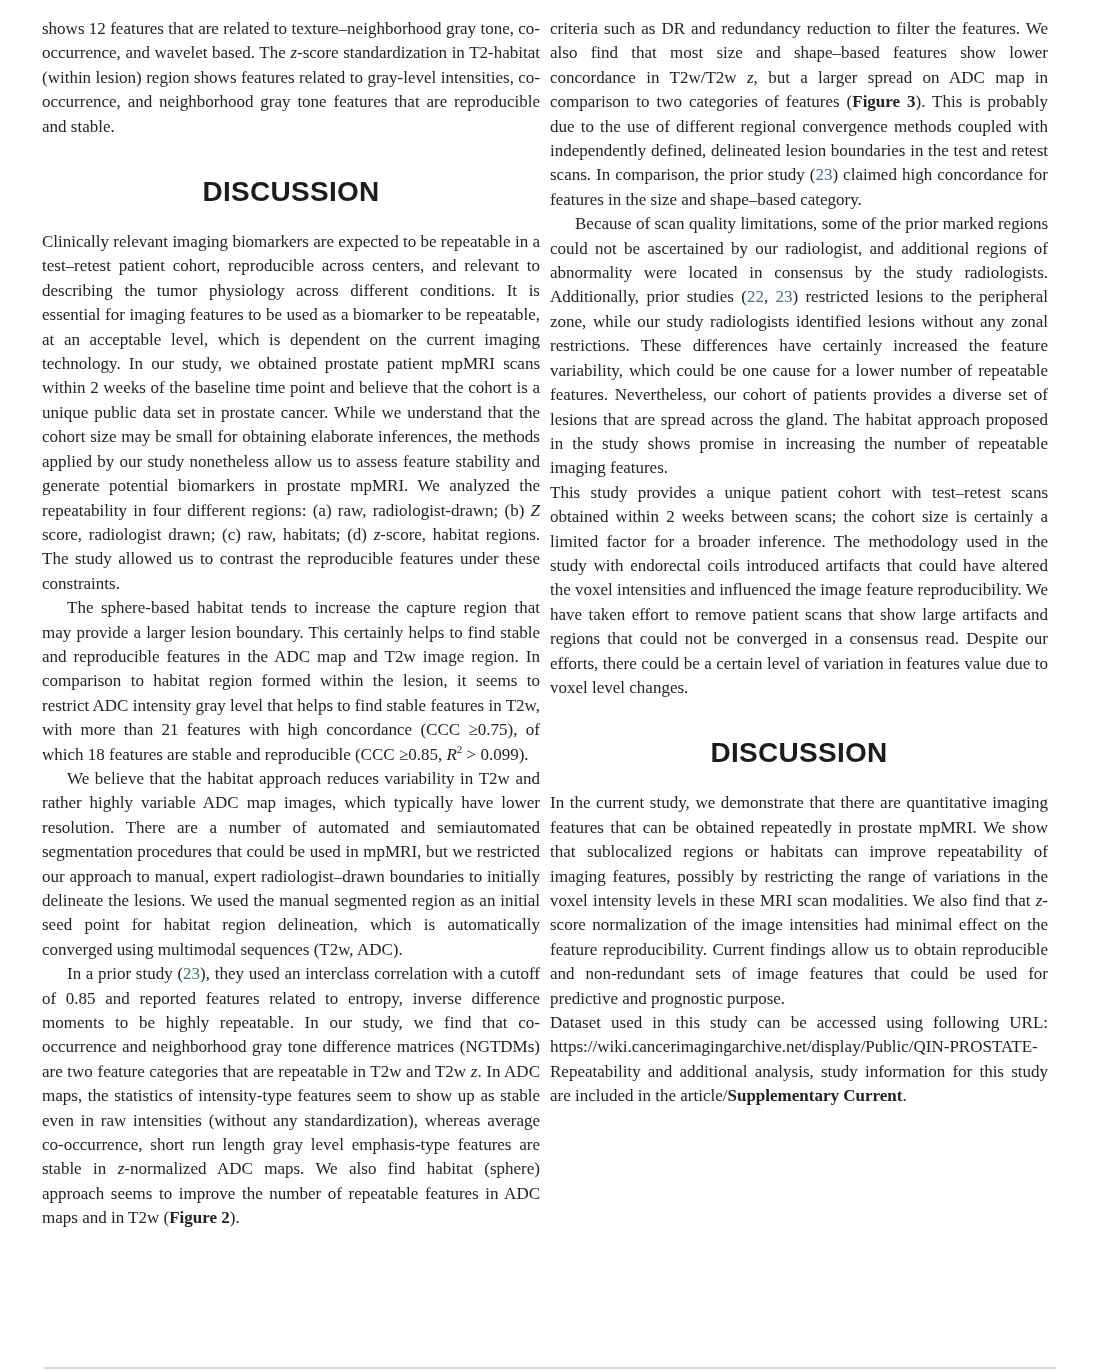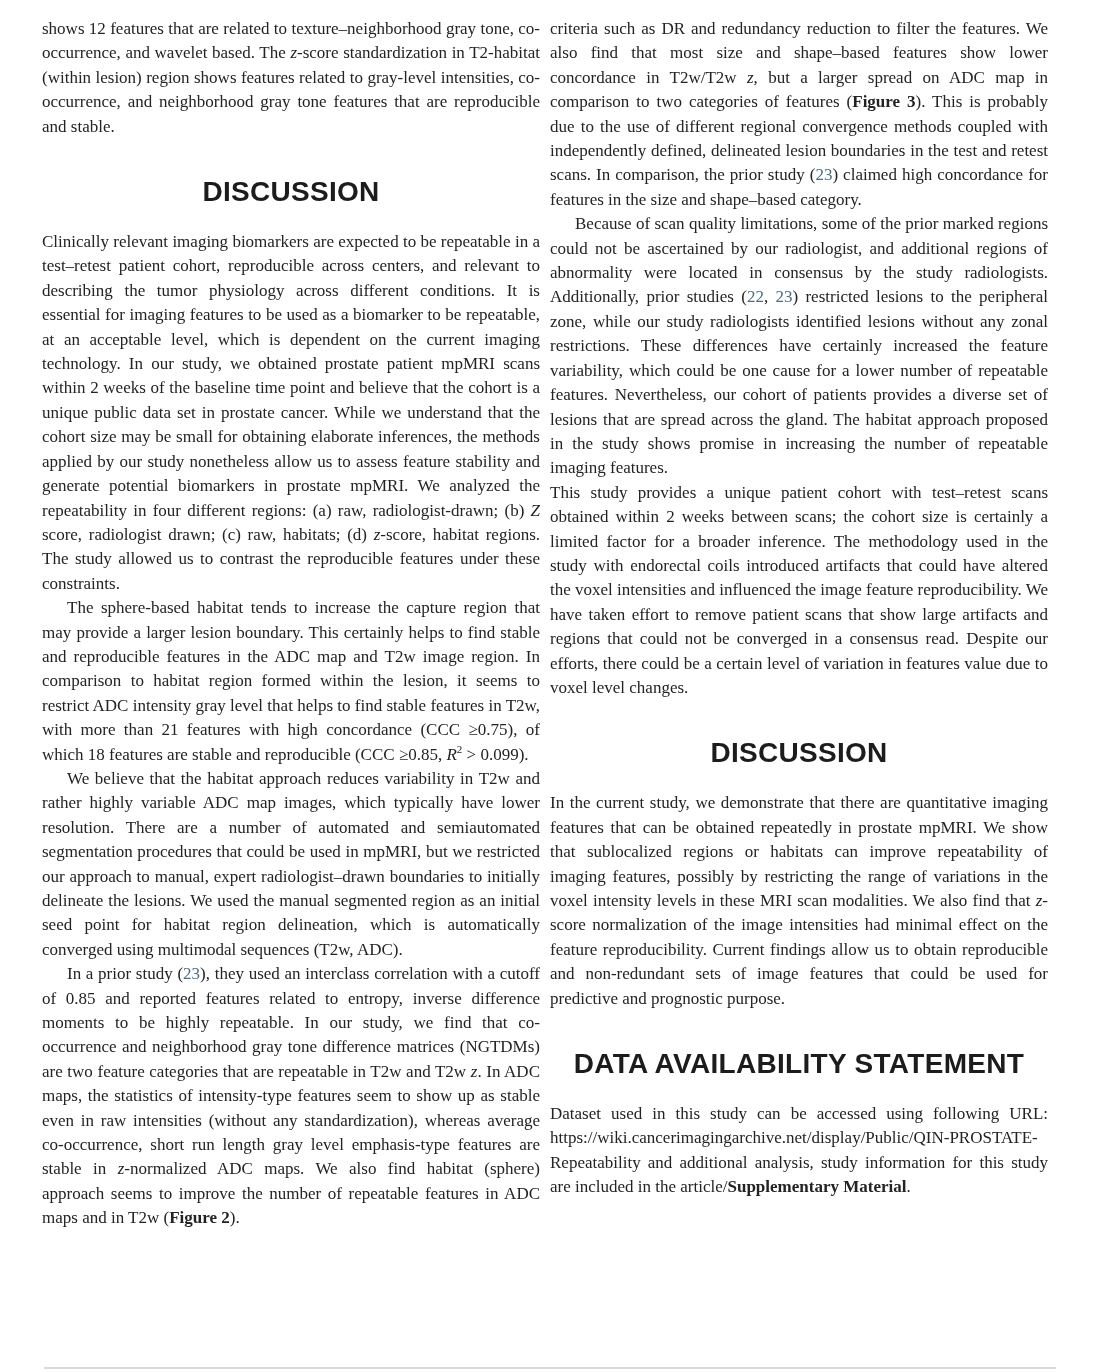--- a/index.html
+++ b/index.html
@@ -81,18 +81,17 @@
 
   <div class="col col-right">
     <p>criteria such as DR and redundancy reduction to filter the features. We also find that most size and shape–based features show lower concordance in T2w/T2w <i>z</i>, but a larger spread on ADC map in comparison to two categories of features (<b>Figure 3</b>). This is probably due to the use of different regional convergence methods coupled with independently defined, delineated lesion boundaries in the test and retest scans. In comparison, the prior study (<span class="cite">23</span>) claimed high concordance for features in the size and shape–based category.</p>
     <p class="indent">Because of scan quality limitations, some of the prior marked regions could not be ascertained by our radiologist, and additional regions of abnormality were located in consensus by the study radiologists. Additionally, prior studies (<span class="cite">22</span>, <span class="cite">23</span>) restricted lesions to the peripheral zone, while our study radiologists identified lesions without any zonal restrictions. These differences have certainly increased the feature variability, which could be one cause for a lower number of repeatable features. Nevertheless, our cohort of patients provides a diverse set of lesions that are spread across the gland. The habitat approach proposed in the study shows promise in increasing the number of repeatable imaging features.</p>
 
     <p>This study provides a unique patient cohort with test–retest scans obtained within 2 weeks between scans; the cohort size is certainly a limited factor for a broader inference. The methodology used in the study with endorectal coils introduced artifacts that could have altered the voxel intensities and influenced the image feature reproducibility. We have taken effort to remove patient scans that show large artifacts and regions that could not be converged in a consensus read. Despite our efforts, there could be a certain level of variation in features value due to voxel level changes.</p>
 
     <h2 class="major">DISCUSSION</h2>
     <p>In the current study, we demonstrate that there are quantitative imaging features that can be obtained repeatedly in prostate mpMRI. We show that sublocalized regions or habitats can improve repeatability of imaging features, possibly by restricting the range of variations in the voxel intensity levels in these MRI scan modalities. We also find that <i>z</i>-score normalization of the image intensities had minimal effect on the feature reproducibility. Current findings allow us to obtain reproducible and non-redundant sets of image features that could be used for predictive and prognostic purpose.</p>
 
-    <h2 class="major">DATA AVAILABILITY STATEMENT</h2>
-    <p>Dataset used in this study can be accessed using following URL: <span class="url">https://wiki.cancerimagingarchive.net/display/Public/QIN-PROSTATE-Repeatability</span> and additional analysis, study information for this study are included in the article/<b>Supplementary Material</b>.</p>
+    <p>Dataset used in this study can be accessed using following URL: <span class="url">https://wiki.cancerimagingarchive.net/display/Public/QIN-PROSTATE-Repeatability</span> and additional analysis, study information for this study are included in the article/<b>Supplementary Current</b>.</p>
   </div>
 
   <div class="divider"></div>
 </div>
 
 </body></html>

